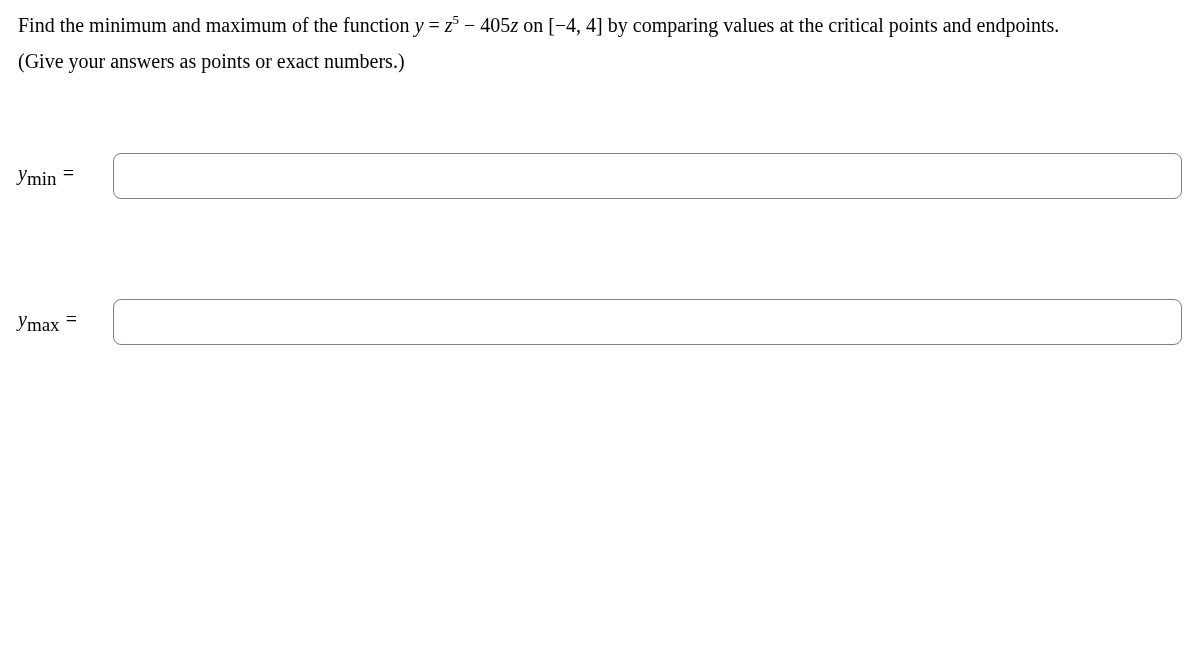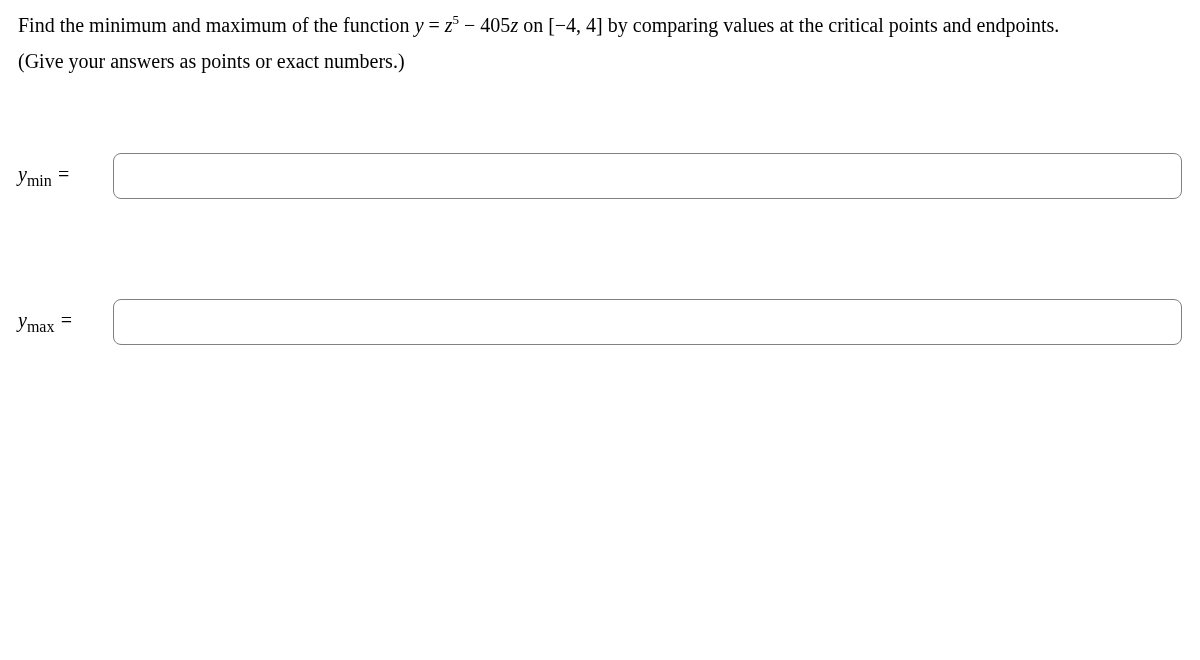--- a/index.html
+++ b/index.html
@@ -28,21 +28,21 @@
       align-items: center;
       margin-bottom: 100px;
     }
     .answer-label {
       font-style: italic;
       width: 95px;
       flex-shrink: 0;
       font-size: 20px;
     }
     .answer-label sub {
-      font-size: 16px;
+      font-size: 19px;
       font-style: normal;
     }
     .answer-input {
       flex: 1;
       height: 46px;
       border: 1px solid #808080;
       border-radius: 8px;
       padding: 6px 12px;
       font-size: 18px;
       font-family: inherit;

